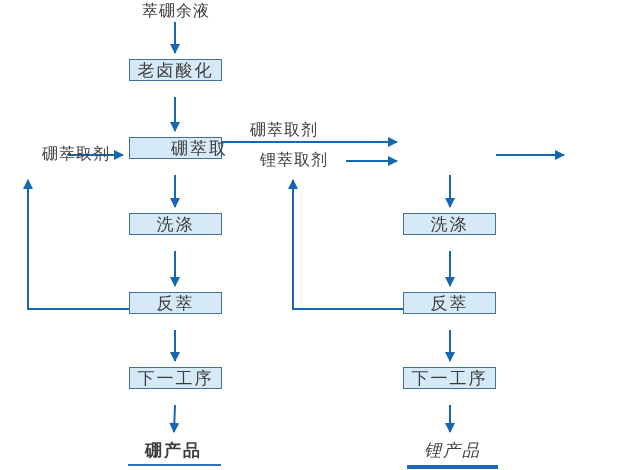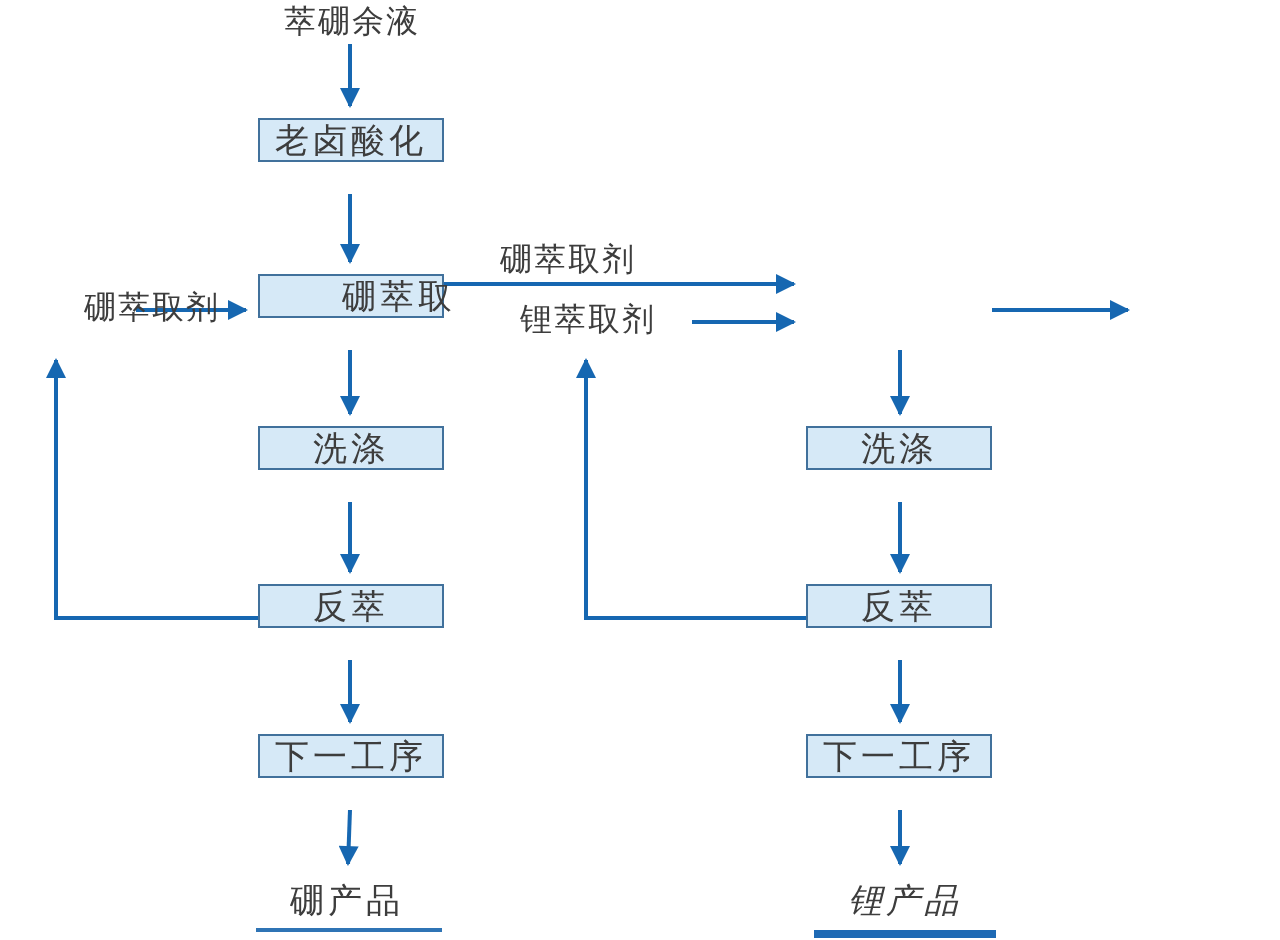--- a/index.html
+++ b/index.html
@@ -60,21 +60,21 @@
   .box-lithium-extract{ left: 403px; top: 137px; }
   .box-lithium-wash   { left: 403px; top: 213px; }
   .box-lithium-strip  { left: 403px; top: 292px; }
   .box-lithium-next   { left: 403px; top: 367px; }
   
   .label-source            { left: 142px; top: 1px;   }
   .label-boron-extractant  { left: 0px;   top: 144px; margin-left: 42px; }
   .label-boron-raffinate   { left: 250px; top: 120px; }
   .label-lithium-extractant{ left: 260px; top: 150px; }
   .label-lithium-raffinate { left: 572px; top: 146px; }
-  .label-boron-product     { left: 145px; top: 439px; }
+  .label-boron-product     { left: 145px; top: 439px; font-weight: bold; }
   .label-lithium-product   { left: 424px; top: 439px; font-style: italic; }
 </style>
 </head>
 <body>
 
 <div class="diagram">
 
   <svg class="connector-layer" width="640" height="470" viewBox="0 0 640 470" xmlns="http://www.w3.org/2000/svg">
     <defs>
       <marker id="ah" viewBox="0 0 10 10" refX="9" refY="5" markerWidth="6" markerHeight="5" orient="auto-start-reverse">

